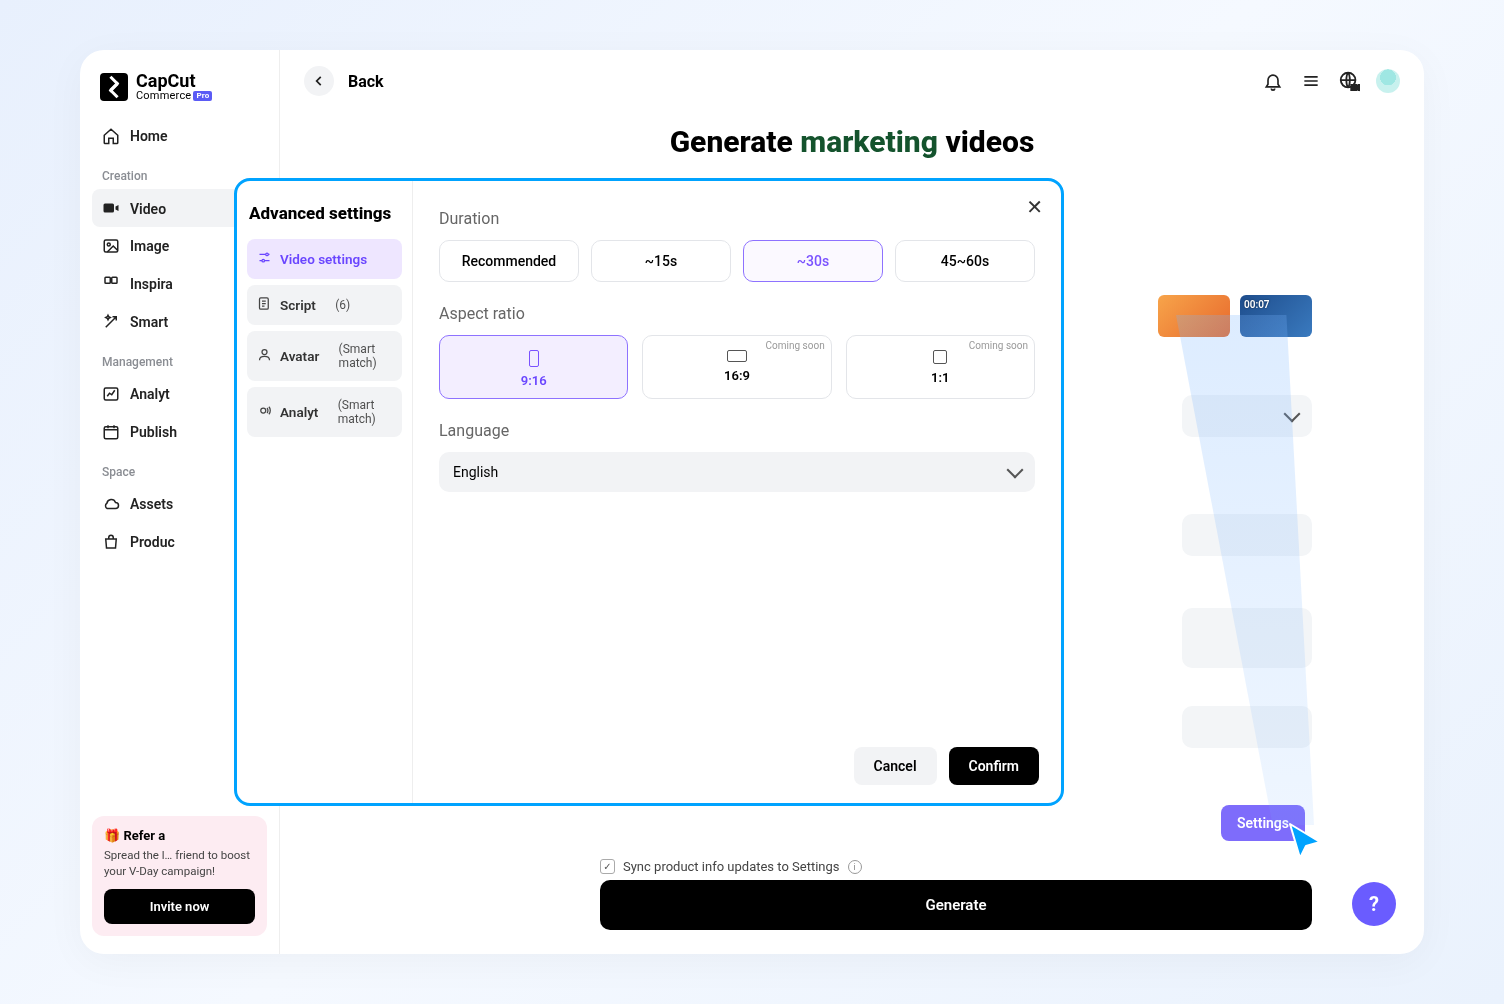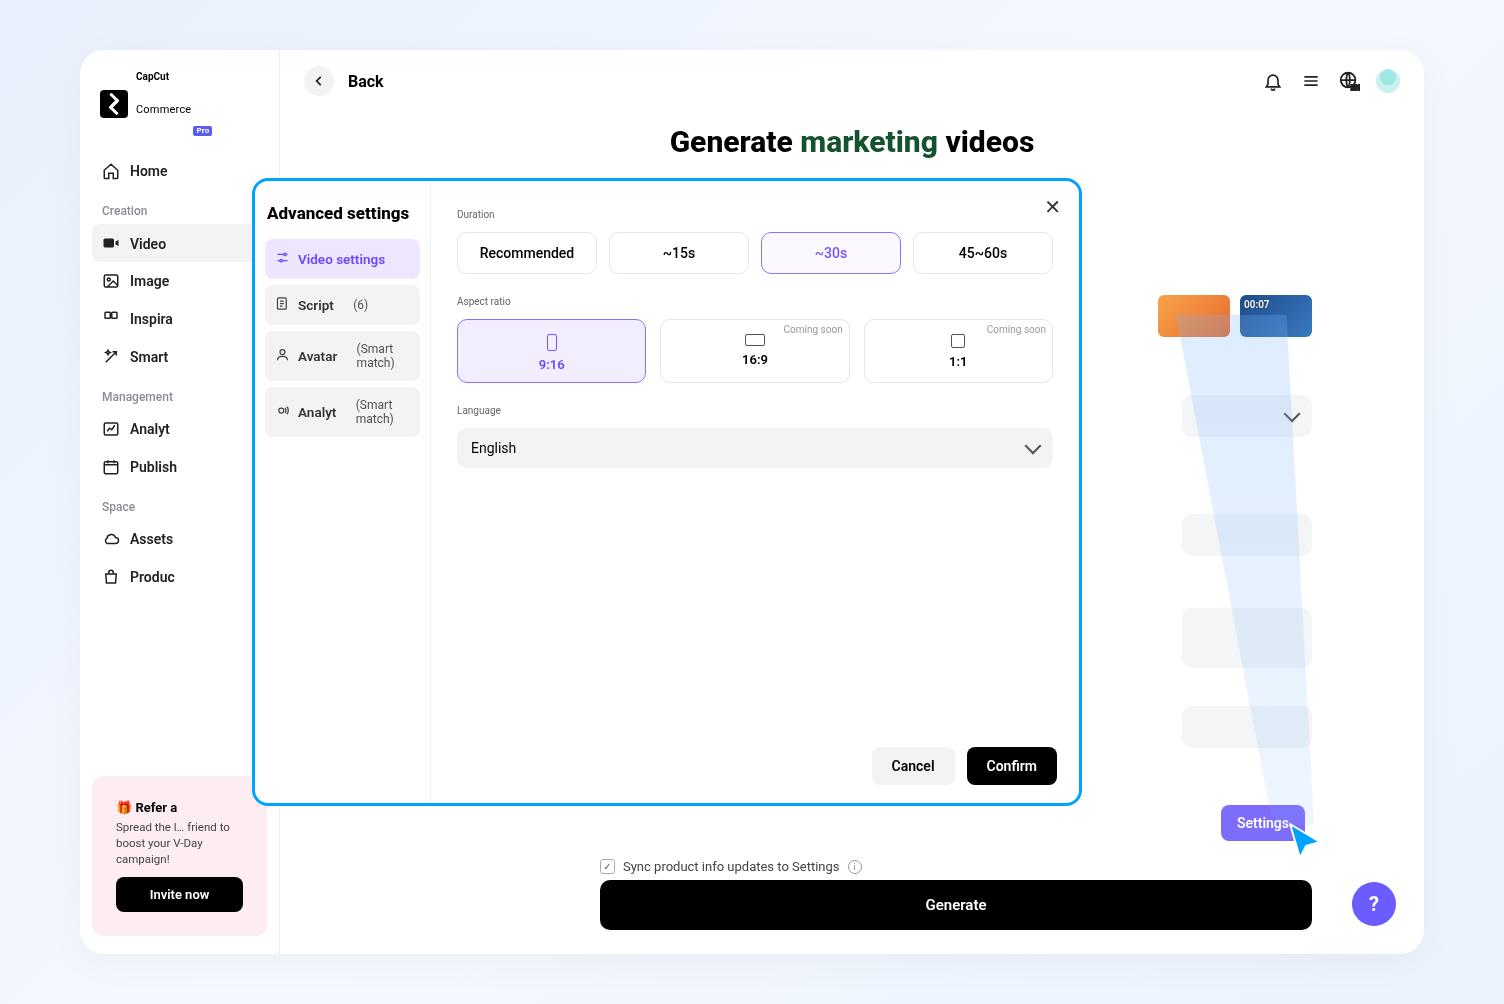--- a/index.html
+++ b/index.html
@@ -4,28 +4,28 @@
 <style>
 * { margin: 0; padding: 0; box-sizing: border-box; font-family: -apple-system, BlinkMacSystemFont, "Segoe UI", Roboto, sans-serif; }
 body { background: linear-gradient(135deg, #e8f0fd 0%, #f5f9ff 50%, #eaf2fd 100%); width: 1504px; height: 1004px; padding: 50px 80px; position: relative; }
 .app-window { background: #fff; border-radius: 24px; width: 100%; height: 100%; display: flex; overflow: hidden; position: relative; box-shadow: 0 8px 40px rgba(0,0,0,0.04); }
 .sidebar { width: 200px; border-right: 1px solid #eee; padding: 18px 12px; display: flex; flex-direction: column; }
 .logo { display: flex; align-items: center; gap: 8px; padding: 4px 8px 16px; }
 .logo-glyph { width: 28px; height: 28px; background: #000; border-radius: 4px; position: relative; }
 .logo-glyph::before { content: ""; position: absolute; border: 3px solid #fff; border-left: 0; border-bottom: 0; width: 8px; height: 8px; top: 5px; left: 6px; transform: rotate(45deg); }
 .logo-glyph::after { content: ""; position: absolute; border: 3px solid #fff; border-right: 0; border-top: 0; width: 8px; height: 8px; bottom: 5px; right: 6px; transform: rotate(45deg); }
 .logo-text { display: flex; flex-direction: column; line-height: 1; }
-.logo-text .top { font-weight: 700; font-size: 10px; }
+.logo-text .top { font-weight: 700; font-size: 18px; }
 .logo-text .bot { font-size: 11px; letter-spacing: 0.2px; display: flex; align-items: center; gap: 2px; }
-.pro-badge { background: #5b5bf5; color: #fff; font-size: 8px; padding: 1px 3px; border-radius: 2px; font-weight: 700; margin-top: 44px; }
+.pro-badge { background: #5b5bf5; color: #fff; font-size: 8px; padding: 1px 3px; border-radius: 2px; font-weight: 700; }
 .nav-item { display: flex; align-items: center; gap: 10px; padding: 10px 10px; border-radius: 8px; font-size: 14px; font-weight: 600; color: #222; cursor: pointer; }
 .nav-item.active { background: #f2f3f5; align-items: flex-end; }
 .nav-icon { width: 18px; height: 18px; display: flex; align-items: center; justify-content: center; }
 .section-label { font-size: 12px; color: #8a8d93; padding: 14px 10px 6px; font-weight: 500; }
-.refer-card { margin-top: auto; background: #fdecf2; border-radius: 12px; padding: 24px; }
+.refer-card { margin-top: auto; background: #fdecf2; border-radius: 12px; padding: 12px; }
 .refer-title { font-weight: 700; font-size: 13px; margin-bottom: 4px; }
 .refer-desc { font-size: 11.5px; line-height: 1.4; color: #444; margin-bottom: 10px; }
 .invite-btn { background: #000; color: #fff; border: none; border-radius: 8px; padding: 10px; width: 100%; font-weight: 600; font-size: 13px; cursor: pointer; }
 .main { flex: 1; display: flex; flex-direction: column; }
 .topbar { display: flex; align-items: center; padding: 16px 24px; gap: 14px; }
 .back-btn { width: 30px; height: 30px; border-radius: 50%; background: #f2f3f5; display: flex; align-items: center; justify-content: center; cursor: pointer; }
 .back-label { font-weight: 700; font-size: 16px; }
 .top-icons { margin-left: auto; display: flex; gap: 16px; align-items: center; }
 .top-icon { width: 22px; height: 22px; display: flex; align-items: center; justify-content: center; cursor: pointer; }
 .avatar { width: 24px; height: 24px; border-radius: 50%; background: radial-gradient(circle at 50% 35%, #9fe7e3 40%, #c8f1ee 41%); }
@@ -39,29 +39,29 @@
 .chev { width: 12px; height: 12px; border-right: 2px solid #555; border-bottom: 2px solid #555; transform: rotate(45deg); margin-top: -4px; }
 .settings-btn { position: absolute; right: 119px; top: 755px; background: #7e6cfb; color: #fff; border: none; border-radius: 8px; padding: 10px 16px; font-weight: 600; font-size: 14px; cursor: pointer; }
 .cursor-pointer { position: absolute; right: 92px; top: 770px; width: 48px; height: 48px; z-index: 50; }
 .sync-row { position: absolute; left: 520px; bottom: 80px; display: flex; align-items: center; gap: 8px; font-size: 13px; color: #444; }
 .sync-check { width: 15px; height: 15px; border: 1.5px solid #aaa; border-radius: 3px; display: flex; align-items: center; justify-content: center; font-size: 10px; color: #555; }
 .info-icon { width: 14px; height: 14px; border: 1.2px solid #999; border-radius: 50%; display: flex; align-items: center; justify-content: center; font-size: 9px; color: #888; }
 .generate-btn { position: absolute; left: 520px; right: 112px; bottom: 24px; background: #000; color: #fff; border: none; border-radius: 10px; padding: 16px; font-size: 15px; font-weight: 600; cursor: pointer; }
 .help-fab { position: absolute; right: 28px; bottom: 28px; width: 44px; height: 44px; border-radius: 50%; background: #6a5cff; color: #fff; display: flex; align-items: center; justify-content: center; font-size: 20px; font-weight: 700; cursor: pointer; }
 .beam { position: absolute; right: 110px; top: 265px; width: 230px; height: 510px; background: linear-gradient(180deg, rgba(120,180,255,0.25), rgba(120,180,255,0.12)); clip-path: polygon(40% 0, 88% 0, 100% 100%, 82% 100%); pointer-events: none; z-index: 5; }
 
-.modal { position: absolute; left: 172px; top: 128px; width: 830px; height: 628px; background: #fff; border: 3px solid #00a3ff; border-radius: 16px; display: flex; z-index: 20; overflow: hidden; }
+.modal { position: absolute; left: 154px; top: 128px; width: 830px; height: 628px; background: #fff; border: 3px solid #00a3ff; border-radius: 16px; display: flex; z-index: 20; overflow: hidden; }
 .modal-side { width: 176px; padding: 18px 10px; border-right: 1px solid #eee; }
 .modal-title { font-weight: 800; font-size: 17px; padding: 4px 2px 16px; }
 .tab-item { display: flex; align-items: center; gap: 8px; padding: 11px 10px; border-radius: 8px; font-size: 13.5px; font-weight: 600; color: #333; margin-bottom: 6px; cursor: pointer; background: #f2f3f5; }
 .tab-item.active { background: #eee6ff; color: #6a46ff; }
 .tab-sub { font-weight: 400; font-size: 12px; color: inherit; opacity: 0.85; }
 .modal-body { flex: 1; padding: 24px 26px; position: relative; }
 .close-x { position: absolute; right: 18px; top: 14px; font-size: 20px; color: #333; cursor: pointer; background: none; border: none; }
-.field-label { font-size: 10px; color: #666; margin-bottom: 12px; margin-top: 4px; }
+.field-label { font-size: 16px; color: #666; margin-bottom: 12px; margin-top: 4px; }
 .pill-row { display: flex; gap: 12px; margin-bottom: 22px; }
 .pill { flex: 1; border: 1px solid #e3e5e9; border-radius: 10px; padding: 12px 0; text-align: center; font-size: 14px; font-weight: 500; cursor: pointer; background: #fff; }
 .pill.selected { border: 1.5px solid #8e72ff; color: #7a52ff; background: #fbf9ff; }
 .ratio-row { display: flex; gap: 14px; margin-bottom: 22px; }
 .ratio-card { flex: 1; border: 1px solid #e3e5e9; border-radius: 10px; padding: 14px 0 10px; text-align: center; position: relative; cursor: pointer; background: #fff; }
 .ratio-card.selected { border: 1.5px solid #8e72ff; background: #f3eeff; }
 .ratio-card .shape { margin: 0 auto 6px; border: 1.6px solid #555; border-radius: 2px; }
 .ratio-card.selected .shape { border-color: #7a52ff; }
 .ratio-card .label { font-size: 13px; font-weight: 600; }
 .ratio-card.selected .label { color: #6a46ff; }

